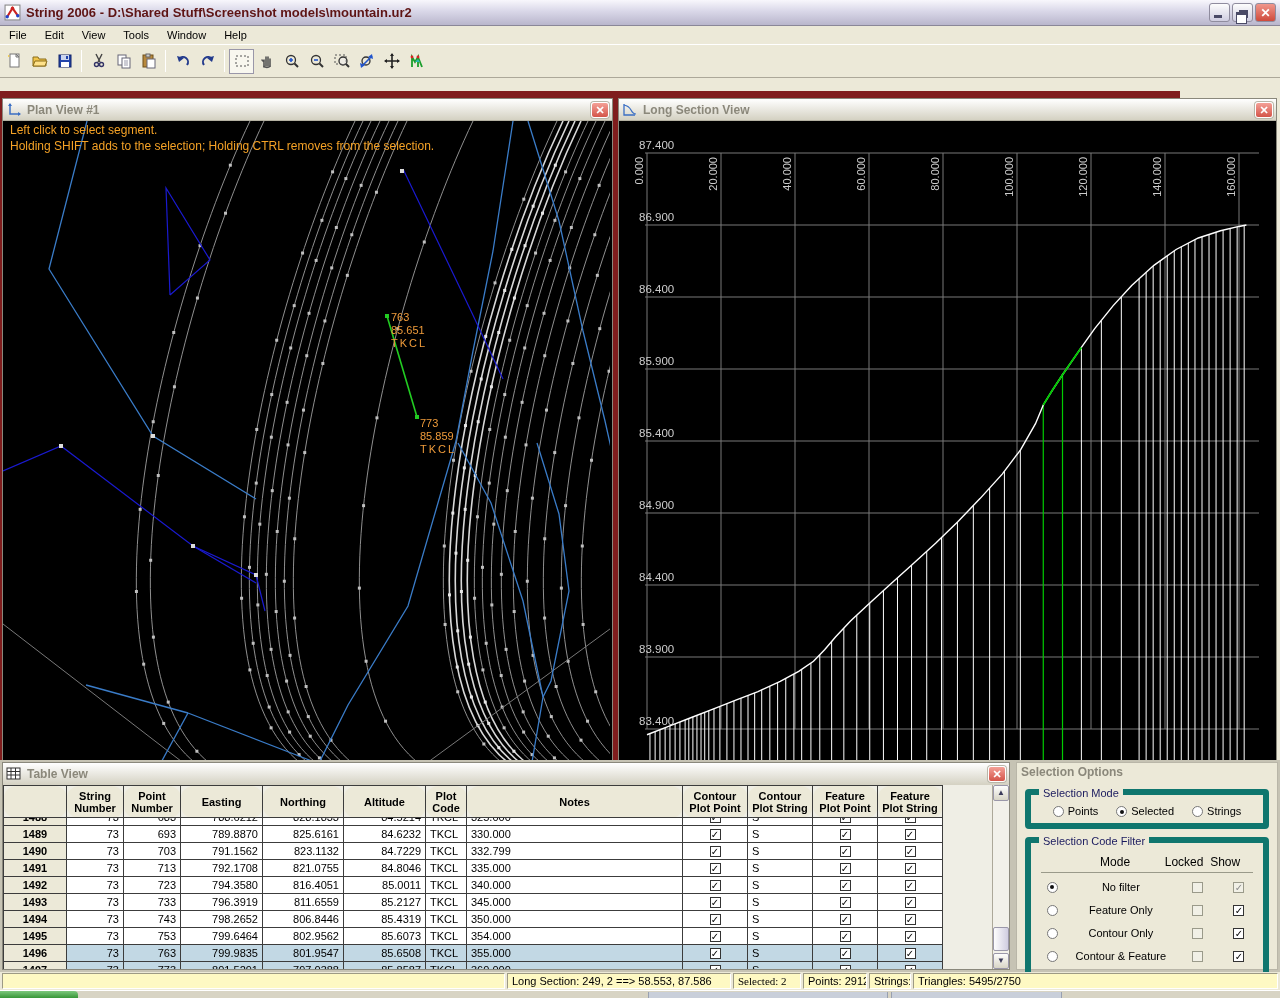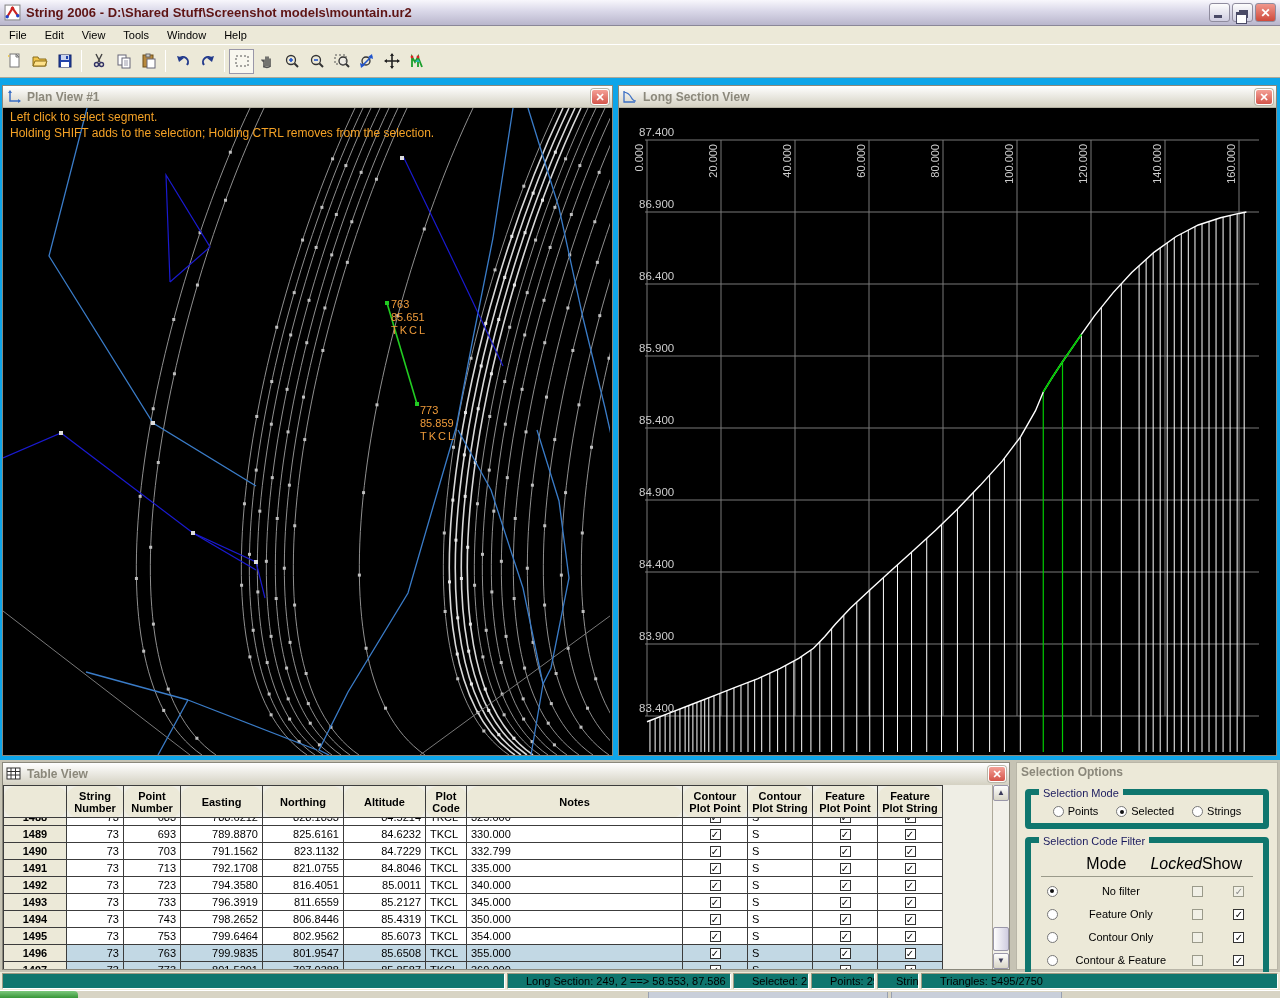--- a/index.html
+++ b/index.html
@@ -25,21 +25,21 @@
   #menubar{position:absolute;left:0;top:26px;width:1280px;height:19px;background:#ece9d8;
     display:flex;align-items:center;font-size:11px;border-bottom:1px solid #fff;}
   .menu-item{padding:2px 9px;color:#000;}
   #toolbar{position:absolute;left:0;top:45px;width:1280px;height:33px;background:#ece9d8;
     border-bottom:1px solid #aca899;display:flex;align-items:center;padding-left:2px;}
   .tbtn{width:25px;height:25px;display:flex;align-items:center;justify-content:center;border:1px solid transparent;}
   .tbtn.active{background:#f8f7ef;border:1px solid #9a97a9;}
   .tsep{width:1px;height:22px;background:#aca899;border-right:1px solid #fff;margin:0 4px;}
 
   
-  #workspace{position:absolute;left:0;top:78px;width:1280px;height:682px;background:#0ea5e9;}
+  #workspace{position:absolute;left:0;top:91px;width:1180px;height:682px;background:#7f1d1d;}
   .panel{position:absolute;border:1px solid #8a887c;background:#000;}
   .panel-header{height:22px;background:linear-gradient(#ffffff,#d4d1c2);border-bottom:1px solid #b4b1a2;
     display:flex;align-items:center;padding:0 3px;}
   .panel-title{font-size:12px;font-weight:bold;color:#8b887b;margin-left:5px;flex:1;}
   .panel-close{width:18px;height:16px;border-radius:3px;border:1px solid #fff;
     background:linear-gradient(#f4a096,#d4554a);color:#fff;font-weight:bold;font-size:11px;line-height:14px;
     text-align:center;box-shadow:0 0 0 1px #b9b6a8;}
   .hicon{width:16px;height:16px;}
 
   
@@ -65,30 +65,30 @@
 
   
   #sel-panel{position:absolute;left:1016px;top:2px;width:262px;height:208px;background:#ece9d8;border:1px solid #b9b6a8;}
   #sel-title{font-size:12px;font-weight:bold;color:#8b887b;padding:2px 4px;}
   .groupbox{position:relative;border:6px solid #0f766e;border-radius:4px;margin:8px 8px 0 8px;padding:10px 6px 6px 6px;}
   .groupbox .legend{position:absolute;top:-8px;left:8px;background:#ece9d8;padding:0 4px;font-size:11px;color:#1a1a5e;}
   .radio-row{display:flex;align-items:center;justify-content:center;gap:18px;font-size:11px;}
   .radio{width:11px;height:11px;border:1px solid #777;border-radius:50%;background:#fff;display:inline-block;
     position:relative;margin-right:4px;vertical-align:-2px;}
   .radio.on:after{content:"";position:absolute;left:2.5px;top:2.5px;width:4px;height:4px;border-radius:50%;background:#111;}
-  .filter-head{display:flex;font-size:16px;margin:2px 15px 3px 0;}
+  .filter-head{display:flex;font-size:12px;margin:2px 15px 3px 0;}
   .filter-row{display:flex;align-items:center;font-size:11px;height:23px;}
   .fh-line{border-bottom:1px solid #9a9a8a;margin:0 4px 2px 4px;}
   .cbx.dis{background:#f1f0e6;color:#8a8a8a;border-color:#9a9a8a;}
   .cbx.flat{background:#f1f0e6;border-color:#9a9a8a;}
 
   
   #statusbar{position:absolute;left:0;top:972px;width:1280px;height:18px;background:#ece9d8;display:flex;padding:1px 2px;gap:2px;}
-  .seg{border:1px solid;border-color:#9d9a84 #fff #fff #9d9a84;background:#0f766e;font-size:11px;
-    padding:0 18px;display:flex;align-items:center;white-space:nowrap;overflow:hidden;}
+  .seg{border:1px solid;border-color:#9d9a84 #fff #fff #9d9a84;background:#fef9c3;font-size:11px;
+    padding:0 4px;display:flex;align-items:center;white-space:nowrap;overflow:hidden;}
   
   #sliver{position:absolute;left:0;top:990px;width:1280px;height:8px;background:#d8d4c4;border-top:1px solid #fff;}
   #sliver .start{position:absolute;left:0;top:0;width:78px;height:8px;background:linear-gradient(#7cc87c,#2e8f2e);border-radius:0 4px 0 0;}
   #sliver .tk-btn{position:absolute;top:1px;height:7px;background:#c9cfda;border-left:1px solid #98a0b0;border-right:1px solid #98a0b0;}
 
   svg text{font-family:"Liberation Sans",sans-serif;}
 </style>
 </head>
 <body>
 
@@ -831,21 +831,21 @@
             <span><span class="radio on"></span><span>Selected</span></span>
             <span><span class="radio"></span><span>Strings</span></span>
           </div>
       </div>
       <div class="groupbox" id="filter-group" style="padding-bottom:8px;">
         <div class="legend">Selection Code Filter</div>
         <div id="filter-content">
             <div class="filter-head">
               <div style="width: 34px; text-align: center;"></div>
               <div style="width: 118px; text-align: center;">Mode</div>
-              <div style="width: 52px; text-align: right; font-style: italic;">Locked</div>
+              <div style="width: 52px; text-align: left;">Locked</div>
               <div style="width: 40px; text-align: center;">Show</div>
             </div>
             <div class="fh-line"></div>
             <div class="filter-row">
               <div style="width: 34px; text-align: center;"><span class="radio on" style="margin-right: 0px;"></span></div>
               <div style="width: 118px; text-align: center;">No filter</div>
               <div style="width: 52px; text-align: center;"><span class="cbx flat"></span></div>
               <div style="width: 40px; text-align: center;"><span class="cbx dis">✓</span></div>
             </div>
             <div class="filter-row">
@@ -867,21 +867,21 @@
               <div style="width: 40px; text-align: center;"><span class="cbx">✓</span></div>
             </div>
           </div>
       </div>
     </div>
   </div>
 
   <div id="statusbar">
       <div class="seg" style="width: 503px;"></div>
       <div class="seg" style="width: 224px;">Long Section: 249, 2 ==&gt; 58.553, 87.586</div>
-      <div class="seg" style="width: 76px;">Selected: 2</div>
+      <div class="seg" style="width: 68px; font-family: Liberation Serif, serif;">Selected: 2</div>
       <div class="seg" style="width: 64px;">Points: 2912</div>
       <div class="seg" style="width: 42px;">Strings: 76</div>
       <div class="seg" style="flex: 1 1 0%;">Triangles: 5495/2750</div>
     </div>
 
   <div id="sliver">
     <div class="start"></div>
     <div class="tk-btn" style="left:648px;width:240px;"></div>
     <div class="tk-btn" style="left:891px;width:171px;"></div>
   </div>

